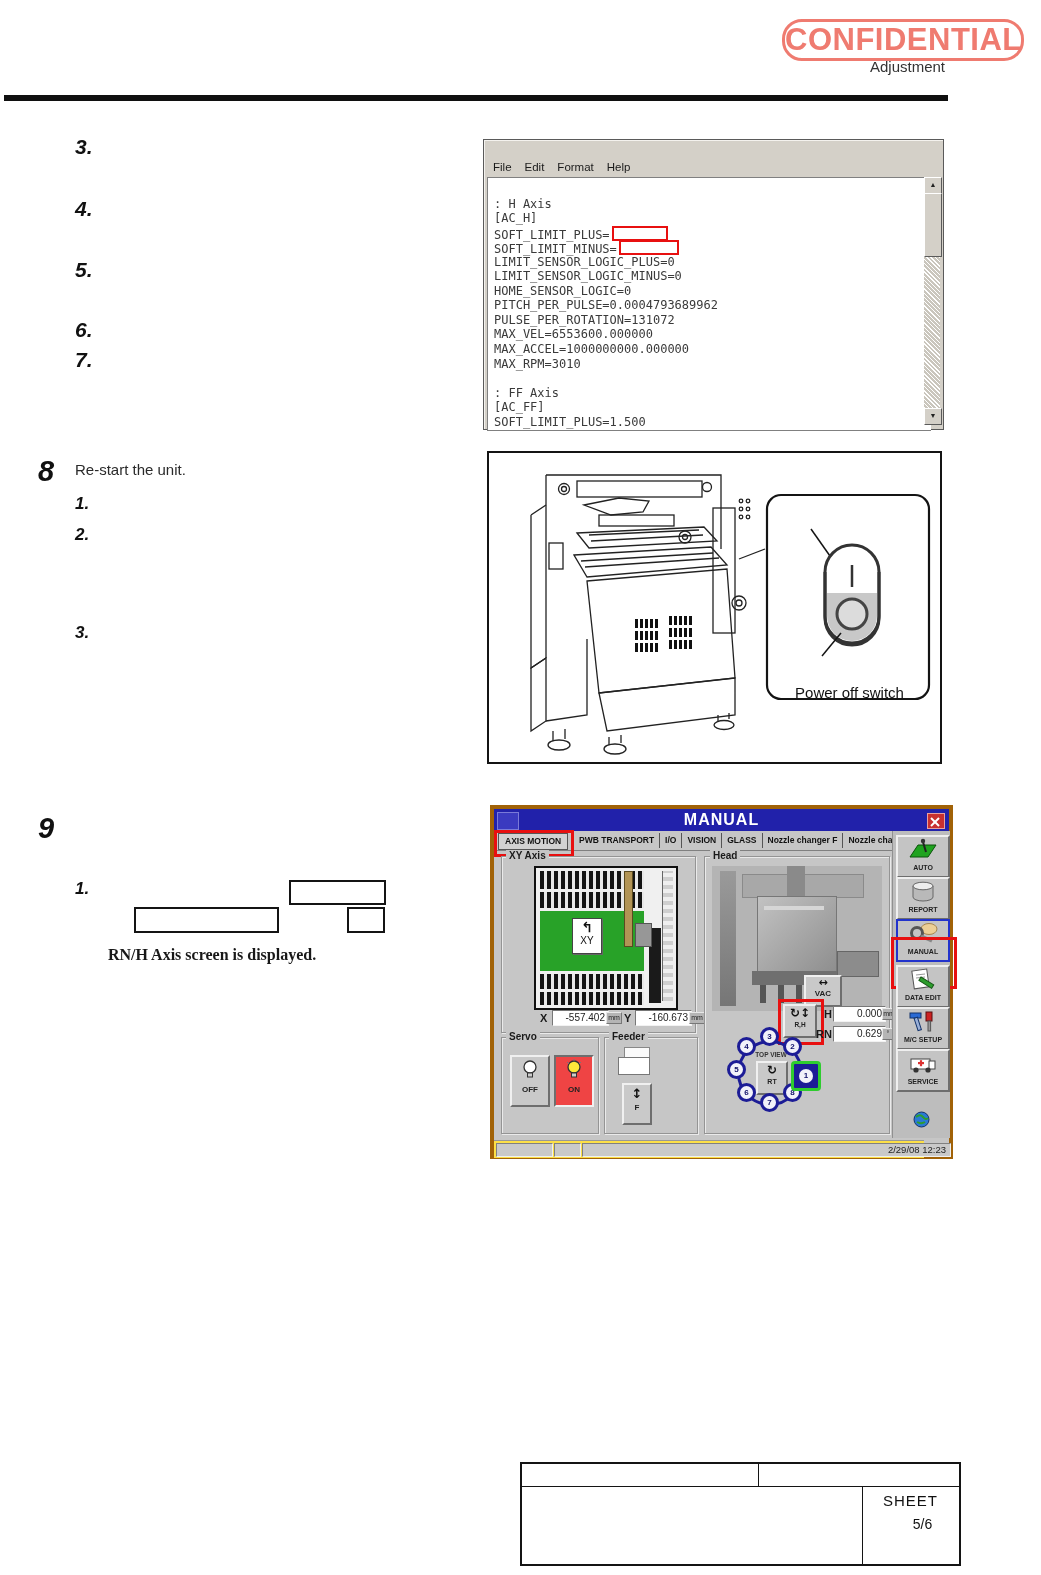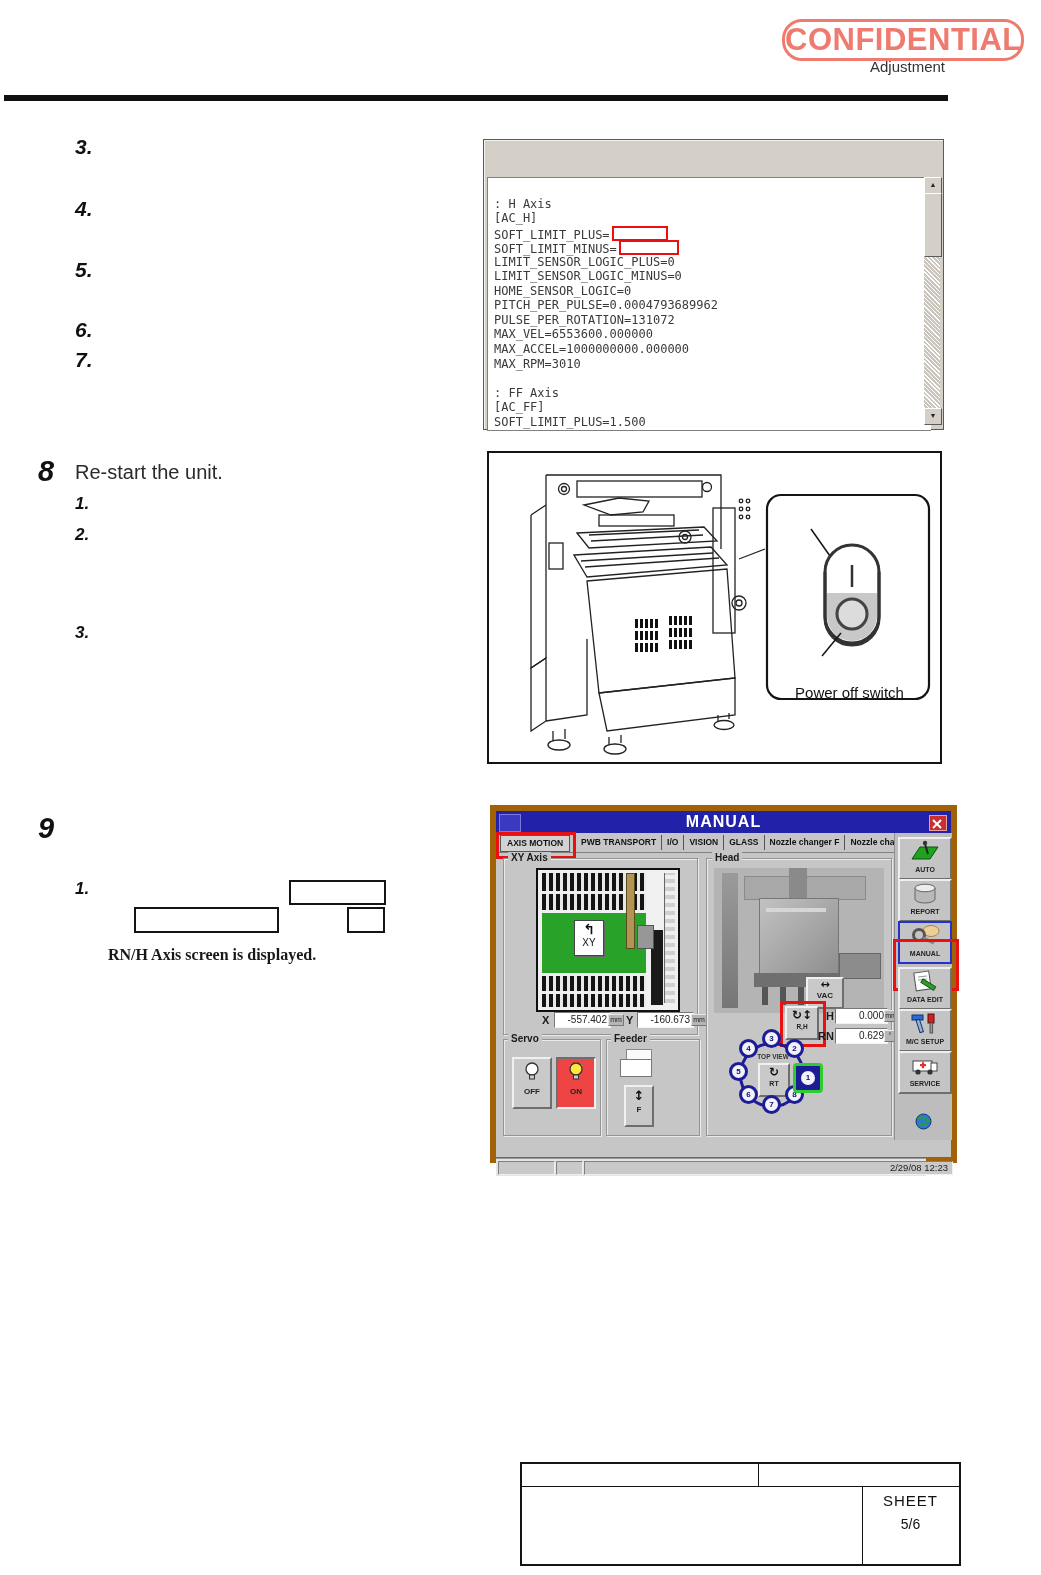--- a/index.html
+++ b/index.html
@@ -9,21 +9,21 @@
 
   
   .stamp{left:782px;top:19px;width:236px;height:36px;border:3px solid #ef7b70;border-radius:20px;
          color:#ef7b70;font-size:31px;font-weight:bold;text-align:center;line-height:36px;letter-spacing:.5px;}
   .section-hdr{top:58px;right:96px;font-size:15px;color:#333;}
   .hrule{left:4px;top:95px;width:944px;height:6px;background:#101010;}
 
   
   .stepnum{font-weight:bold;font-style:italic;font-size:21px;color:#111;}
   .bignum{font-weight:bold;font-style:italic;font-size:29px;color:#111;}
-  .steptitle{font-size:20px;color:#2a2a2a;}
+  .steptitle{font-size:15px;color:#2a2a2a;}
   .serifnote{font-family:"Liberation Serif",serif;font-weight:bold;font-size:16px;line-height:29px;color:#181818;}
   .redactrect{border:2px solid #141414;background:#fff;}
 
   
   .notepad{left:483px;top:139px;width:459px;height:289px;background:#d4d0c8;
            border:1px solid #5a5a5a;box-shadow:inset 1px 1px 0 #f4f2ee;}
   .np-title{left:3px;top:3px;width:453px;height:18px;
             background:linear-gradient(90deg,#0f2b8e,#5a7fd0 70%,#8aa6e4);display:flex;align-items:center;}
   .np-ico{width:12px;height:13px;margin:0 4px 0 3px;background:#fff;border:1px solid #2b4fa0;
           box-shadow:inset 0 3px 0 #9ab0e0;}
@@ -42,21 +42,21 @@
   .np-sb-btn{position:absolute;left:0;width:16px;height:15px;background:#d4d0c8;border:1px solid;
              border-color:#fff #5a5a5a #5a5a5a #fff;font-size:7px;text-align:center;line-height:14px;color:#222;}
   .np-thumb{position:absolute;left:0;top:16px;width:16px;height:62px;background:#d4d0c8;border:1px solid;
             border-color:#fff #5a5a5a #5a5a5a #fff;}
 
   
   .illus{left:487px;top:451px;width:451px;height:309px;border:2px solid #141414;background:#fff;}
   .power-label{left:288px;top:199px;width:145px;text-align:center;font-size:15px;color:#111;margin-top:32px;}
 
   
-  .screen{left:490px;top:805px;width:455px;height:346px;background:#c6c6c6;border:6px solid #a16207;font-family:"Liberation Sans",sans-serif;}
+  .screen{left:490px;top:805px;width:455px;height:346px;background:#c6c6c6;border:4px solid #a16207;font-family:"Liberation Sans",sans-serif;}
   .scr-title{left:0;top:0;width:455px;height:22px;background:#2121aa;}
   .scr-title-text{width:100%;text-align:center;color:#fff;font-weight:bold;font-size:16px;line-height:22px;letter-spacing:1px;}
   .scr-key{left:3px;top:3px;width:20px;height:16px;background:#3a3ac0;border:1px solid #7a7ad8;}
   .scr-close{right:4px;top:4px;width:16px;height:14px;background:#c83030;border:1px solid #e8a0a0;}
   .tabs{left:0;top:22px;width:412px;height:19px;border-bottom:1px solid #808080;}
   .tab-active{position:absolute;left:4px;top:2px;height:15px;line-height:15px;padding:0 6px;background:#d2d2d2;
               border:1px solid #555;font-size:8.5px;font-weight:bold;color:#111;}
   .tab-redbox{position:absolute;left:0;top:-1px;width:74px;height:21px;border:3px solid #e81010;}
   .tabs-rest{position:absolute;left:80px;top:2px;display:flex;}
   .tabs-rest span{font-size:8.5px;font-weight:bold;color:#111;line-height:15px;padding:0 5px;border-right:1px solid #555;white-space:nowrap;}
@@ -96,51 +96,57 @@
           font-size:8px;font-weight:bold;color:#10106a;text-align:center;line-height:14px;}
   .tv-lbl{left:251px;top:242px;width:52px;font-size:6.5px;font-weight:bold;color:#333;text-align:center;}
 
   .sidebar{left:398px;top:22px;width:57px;height:307px;background:#bdbdbd;border-left:1px solid #909090;}
   .sb-btn{position:absolute;left:3px;width:50px;height:38px;background:#c4c4c4;border:2px solid;
           border-color:#efefef #6e6e6e #6e6e6e #efefef;text-align:center;padding-top:1px;}
   .sb-lbl{font-size:7px;font-weight:bold;color:#222;display:block;line-height:8px;}
   .sb-red{position:absolute;left:-2px;top:106px;width:60px;height:46px;border:3px solid #e81010;}
   .sb-blue{border:2px solid #2233cc !important;}
 
-  .statusbar{left:0;top:347px;width:430px;height:17px;background:#e5e5e5;border-top:1px solid #989898;}
+  .statusbar{left:0;top:331px;width:430px;height:17px;background:#fde047;border-top:1px solid #989898;}
   .st-cell{position:absolute;top:2px;height:12px;background:#c9c9c9;border:1px solid;border-color:#808080 #f0f0f0 #f0f0f0 #808080;}
   .st-date{font-size:9.5px;color:#222;text-align:right;padding-right:4px;line-height:12px;}
 
   .head-img{left:218px;top:57px;width:170px;height:145px;background:#b4b4b4;overflow:hidden;}
   .hp{position:absolute;}
 
   
   .ftable{left:520px;top:1462px;width:437px;height:100px;border:2px solid #141414;}
   .ft-rowline{position:absolute;left:0;top:22px;width:100%;border-top:1.5px solid #141414;}
   .ft-v1{position:absolute;left:236px;top:0;height:22px;border-left:1.5px solid #141414;}
   .ft-v2{position:absolute;left:340px;top:22px;height:78px;border-left:1.5px solid #141414;}
   .ft-sheet{position:absolute;left:340px;top:28px;width:97px;text-align:center;font-size:15px;color:#111;letter-spacing:1px;}
-  .ft-num{position:absolute;left:340px;top:52px;width:97px;text-align:center;font-size:14px;color:#111;}
+  .ft-num{position:absolute;left:340px;top:52px;width:97px;text-align:center;font-size:14px;color:#111;padding-left:12px;}
 </style>
 </head>
 <body>
 
 <div class="page">
 
   <div class="abs stamp">CONFIDENTIAL</div>
   <div class="abs section-hdr">Adjustment</div>
   <div class="abs hrule"></div>
 
   <div class="abs stepnum" style="left:75px;top:135px;">3.</div>
   <div class="abs stepnum" style="left:75px;top:197px;">4.</div>
   <div class="abs stepnum" style="left:75px;top:258px;">5.</div>
   <div class="abs stepnum" style="left:75px;top:318px;">6.</div>
   <div class="abs stepnum" style="left:75px;top:348px;">7.</div>
 
   <div class="abs notepad">
+    <div class="abs np-menu">
+      <span>File</span>
+      <span>Edit</span>
+      <span>Format</span>
+      <span>Help</span>
+    </div>
     <div class="abs np-content">
       <div class="np-line">&nbsp;</div>
       <div class="np-line">: H Axis</div>
       <div class="np-line">[AC_H]</div>
       <div class="np-line"><span>SOFT_LIMIT_PLUS=</span><span class="redact"></span></div>
       <div class="np-line"><span>SOFT_LIMIT_MINUS=</span><span class="redact w2"></span></div>
       <div class="np-line">LIMIT_SENSOR_LOGIC_PLUS=0</div>
       <div class="np-line">LIMIT_SENSOR_LOGIC_MINUS=0</div>
       <div class="np-line">HOME_SENSOR_LOGIC=0</div>
       <div class="np-line">PITCH_PER_PULSE=0.0004793689962</div>

